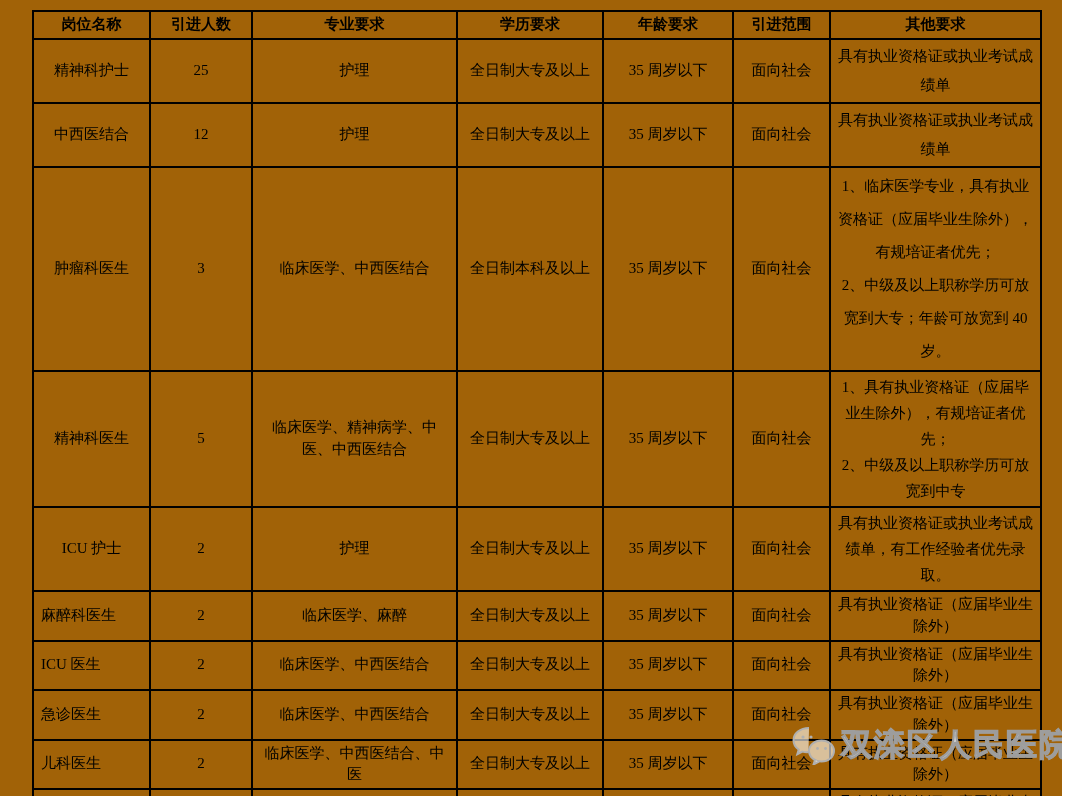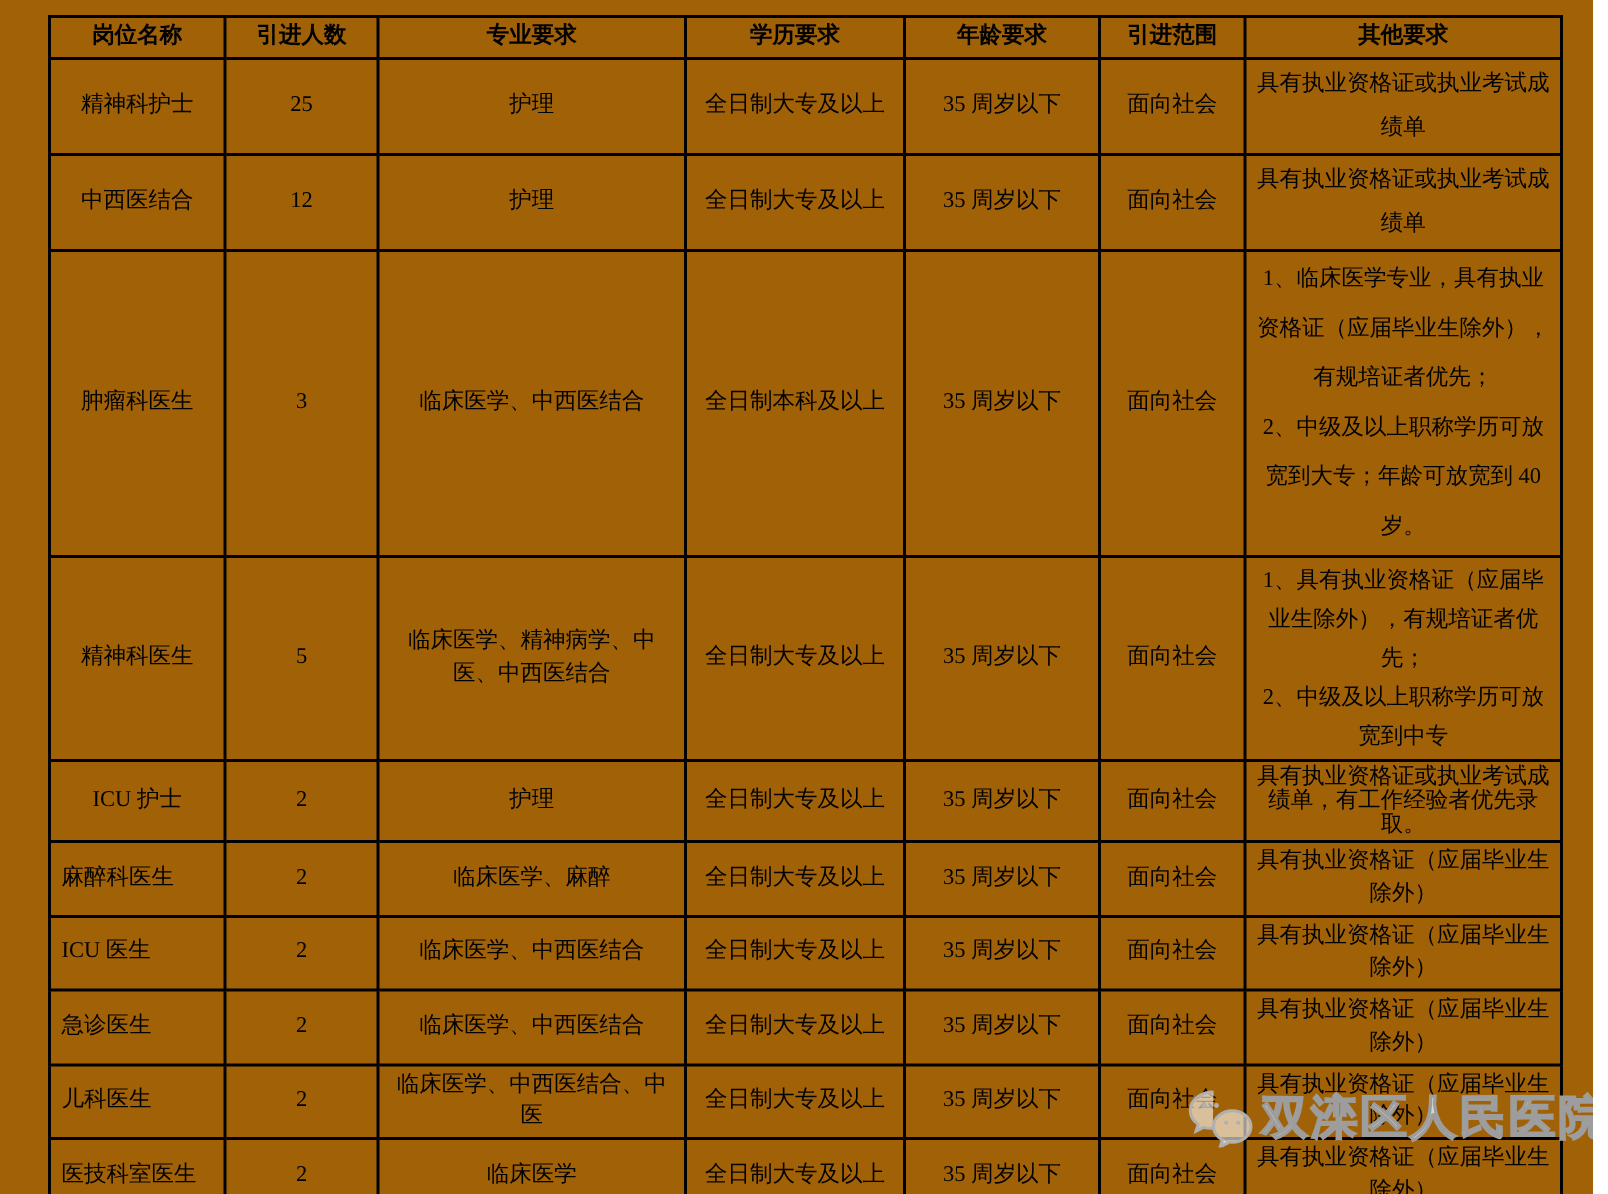--- a/index.html
+++ b/index.html
@@ -50,21 +50,21 @@
     text-align: left;
     white-space: pre-line;
     padding: 2px 4px;
     line-height: 22px;
     margin-top: 20px;
   }
   tbody tr:nth-child(1) .col-other,
   tbody tr:nth-child(2) .col-other { line-height: 29px; }
   tbody tr:nth-child(3) .col-other { line-height: 33px; }
   tbody tr:nth-child(4) .col-other { line-height: 26px; }
-  tbody tr:nth-child(5) .col-other { line-height: 16px; }
+  tbody tr:nth-child(5) .col-other { line-height: 26px; }
   
   tbody tr:nth-child(n+6) .col-position { text-align: left; padding-left: 7px; border-radius: 10px; }
   
   .watermark {
     position: absolute;
     left: 791px;
     top: 724px;
     display: flex;
     align-items: center;
     gap: 4px;

